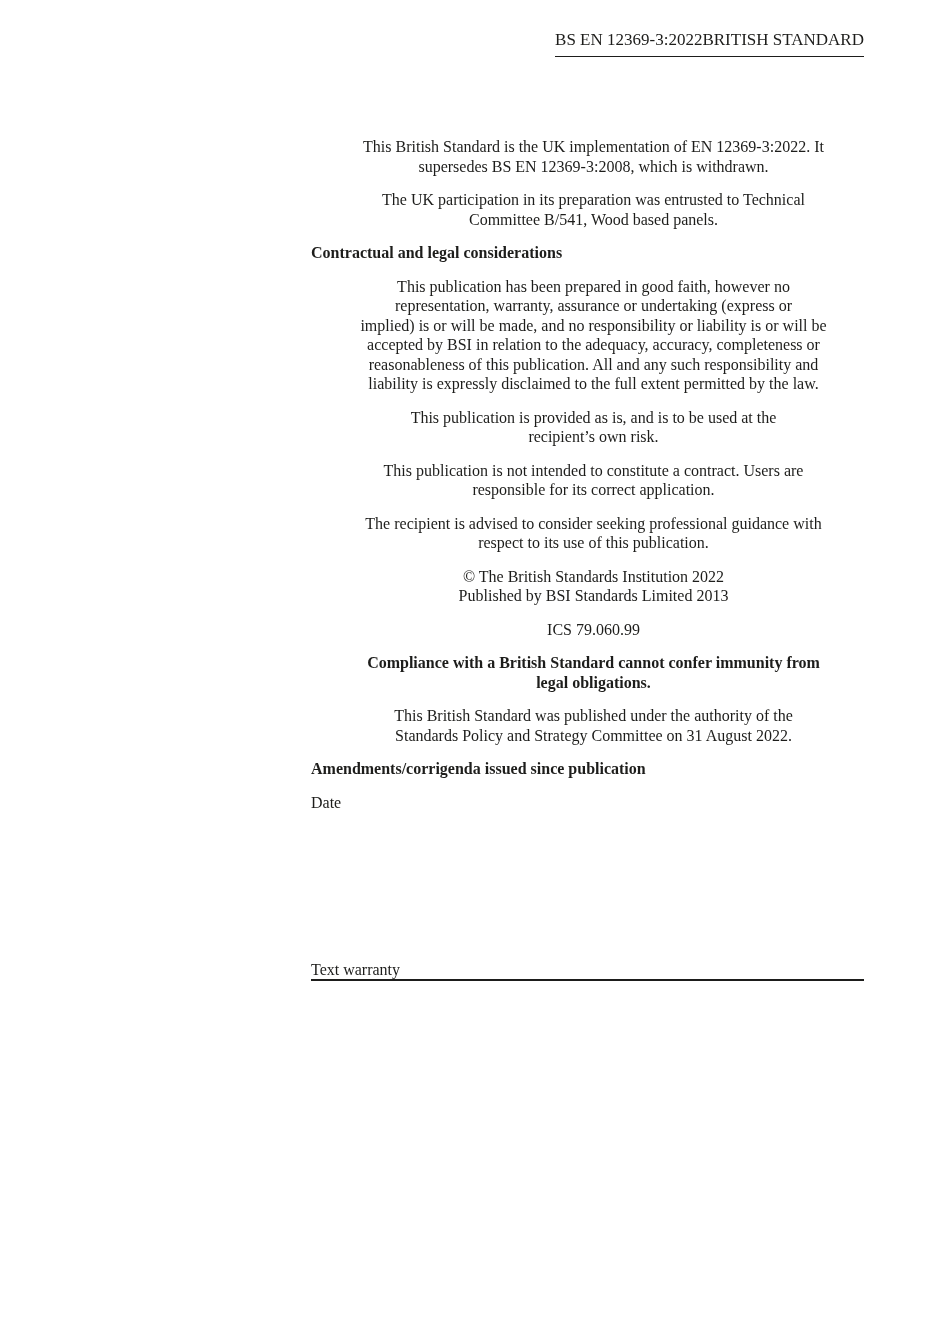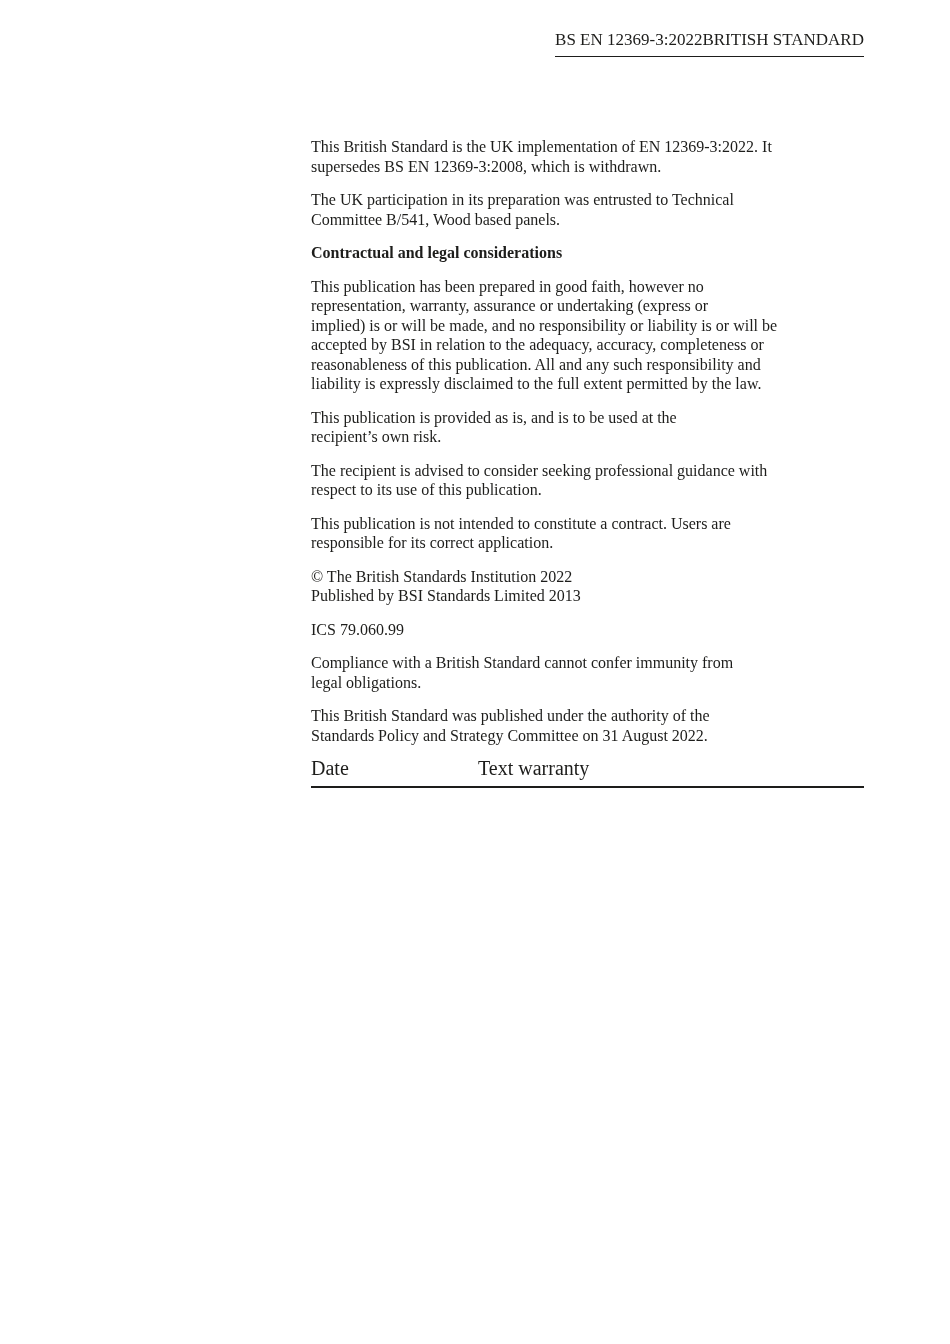--- a/index.html
+++ b/index.html
@@ -46,45 +46,46 @@
     font-size: 25px;
     line-height: 30px;
     font-weight: bold;
     margin: 0 0 29px 0;
   }
   .content p {
     font-size: 16px;
     line-height: 19.5px;
     margin: 0 0 14px 0;
     white-space: pre-line;
+    text-align: center;
   }
   .content h2 {
     font-size: 16px;
     line-height: 19.5px;
     font-weight: bold;
     margin: 6px 0 14px 0;
     white-space: pre-line;
   }
   .content p.bold {
-    font-weight: normal;
+    font-weight: bold;
   }
   h2.amendments-heading {
     margin-top: 9px;
   }
   
   .amend-table {
     width: 553px;
     margin-top: 2px;
   }
   .amend-header-row {
     display: flex;
-    font-size: 20px;
+    font-size: 16px;
     line-height: 19.5px;
-    padding-bottom: 7px;
     border-bottom: 2px solid #1d1d1b;
+    flex-direction: column;
   }
   .amend-col-date {
     width: 167px;
     flex: 0 0 167px;
   }
   .amend-col-text {
     flex: 1;
   }
 </style>
 </head>
@@ -112,38 +113,39 @@
     <p>This publication has been prepared in good faith, however no
 representation, warranty, assurance or undertaking (express or
 implied) is or will be made, and no responsibility or liability is or will be
 accepted by BSI in relation to the adequacy, accuracy, completeness or
 reasonableness of this publication. All and any such responsibility and
 liability is expressly disclaimed to the full extent permitted by the law.</p>
 
     <p>This publication is provided as is, and is to be used at the
 recipient’s own risk.</p>
 
+    <p>This publication is not intended to constitute a contract. Users are
+responsible for its correct application.</p>
+
     <p>The recipient is advised to consider seeking professional guidance with
 respect to its use of this publication.</p>
-
-    <p>This publication is not intended to constitute a contract. Users are
-responsible for its correct application.</p>
 
     <p>© The British Standards Institution 2022
 Published by BSI Standards Limited 2013</p>
 
 
     <p>ICS 79.060.99</p>
 
     <p class="bold">Compliance with a British Standard cannot confer immunity from
 legal obligations.</p>
 
     <p>This British Standard was published under the authority of the
 Standards Policy and Strategy Committee on 31 August 2022.</p>
 
+    <h2 class="amendments-heading">Amendments/corrigenda issued since publication</h2>
 
     <div class="amend-table">
       <div class="amend-header-row">
         <span class="amend-col-date">Date</span>
         <span class="amend-col-text">Text warranty</span>
       </div>
     </div>
 
   </div>
 

